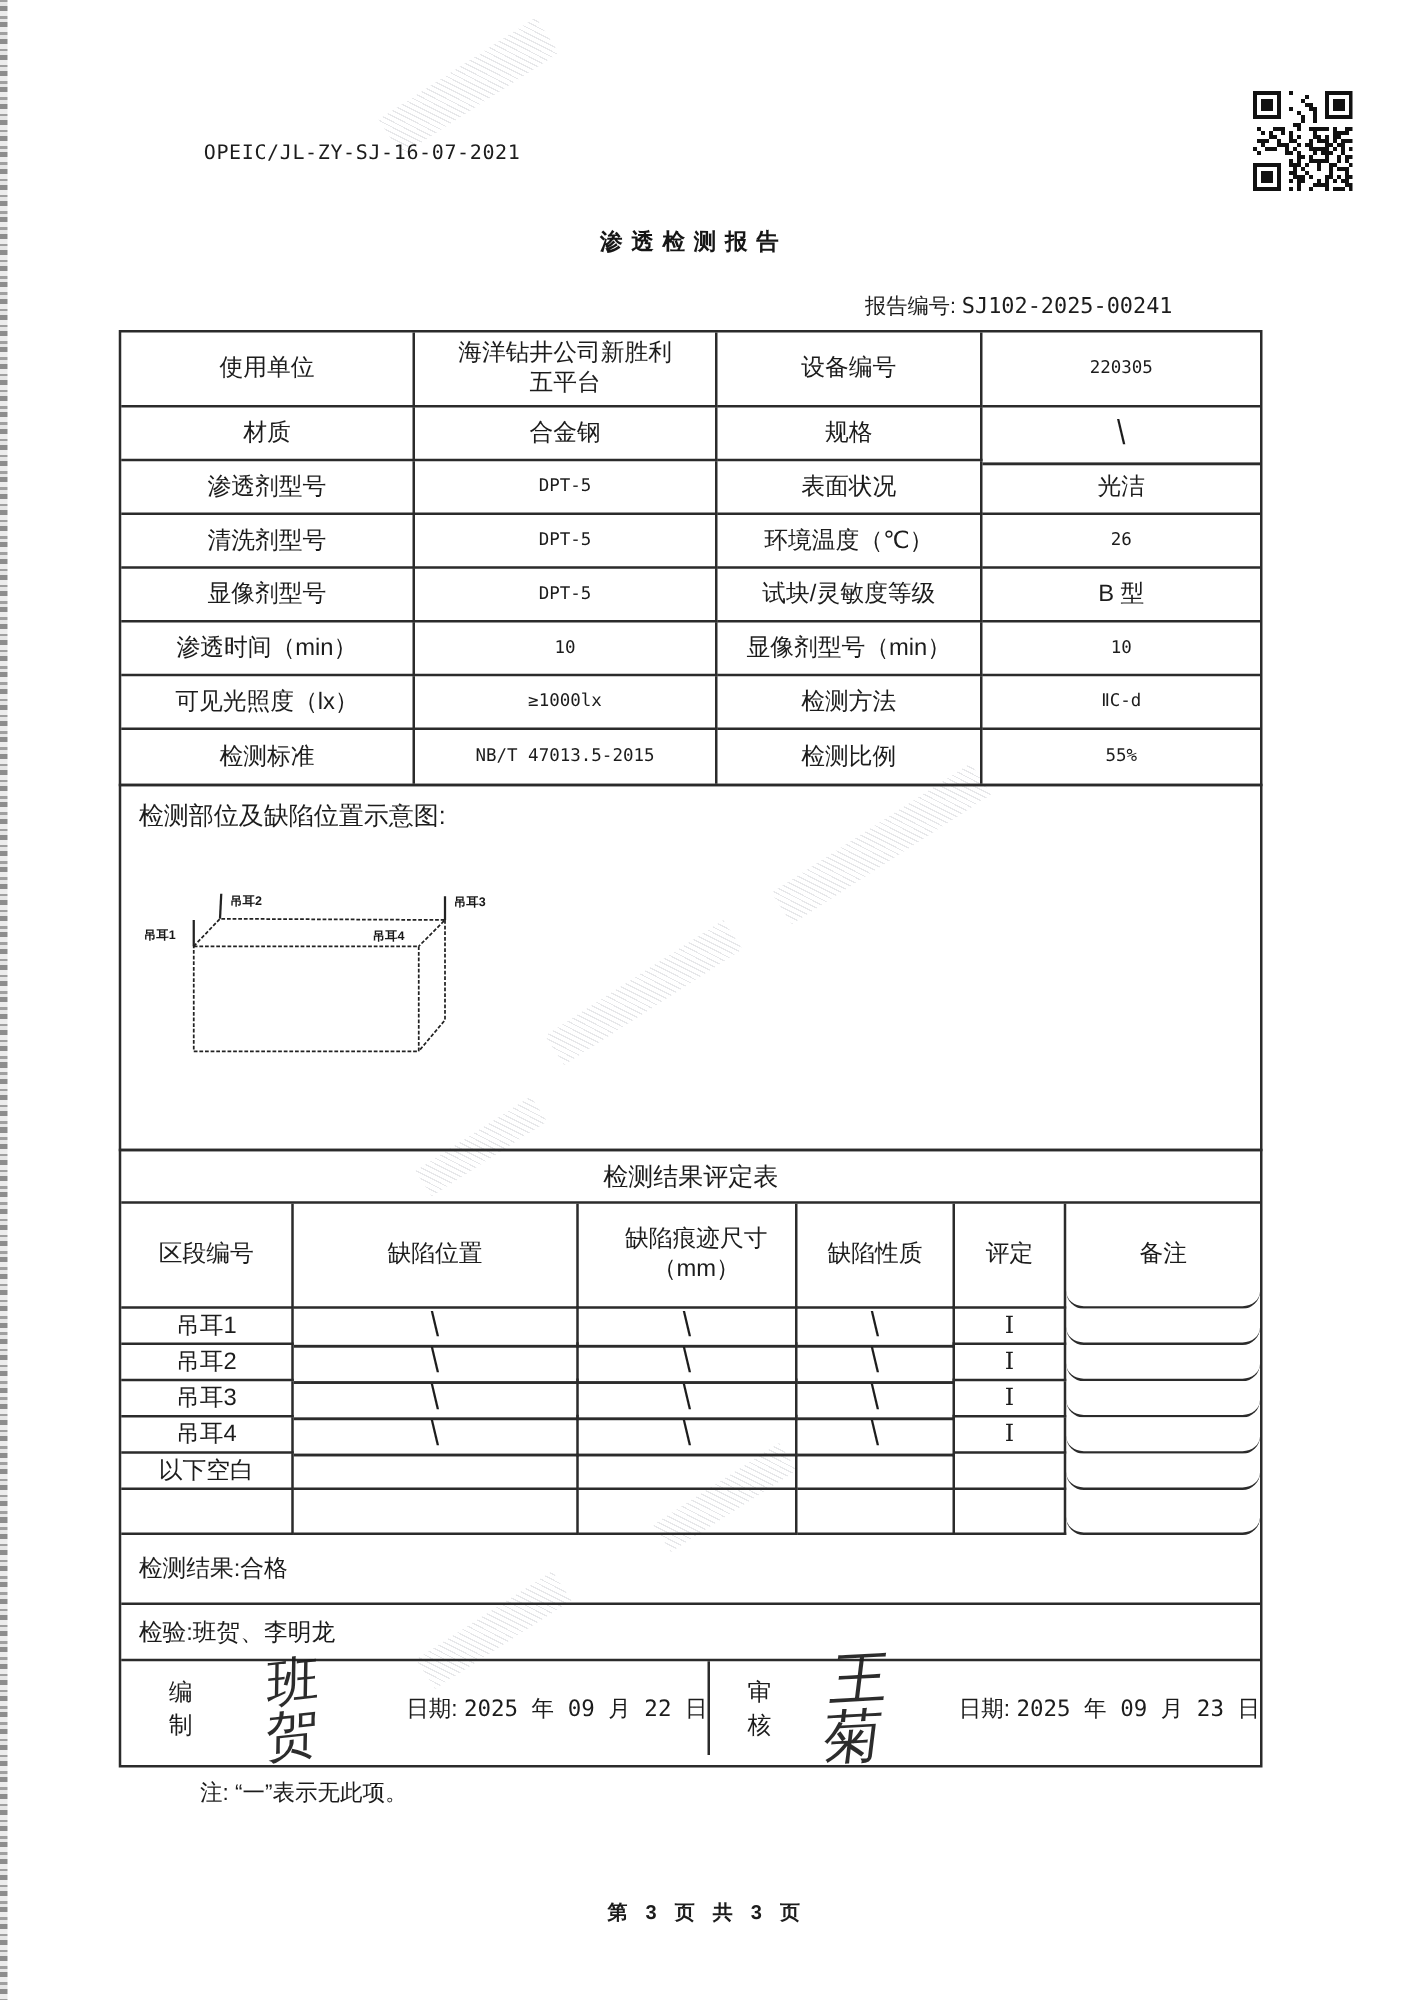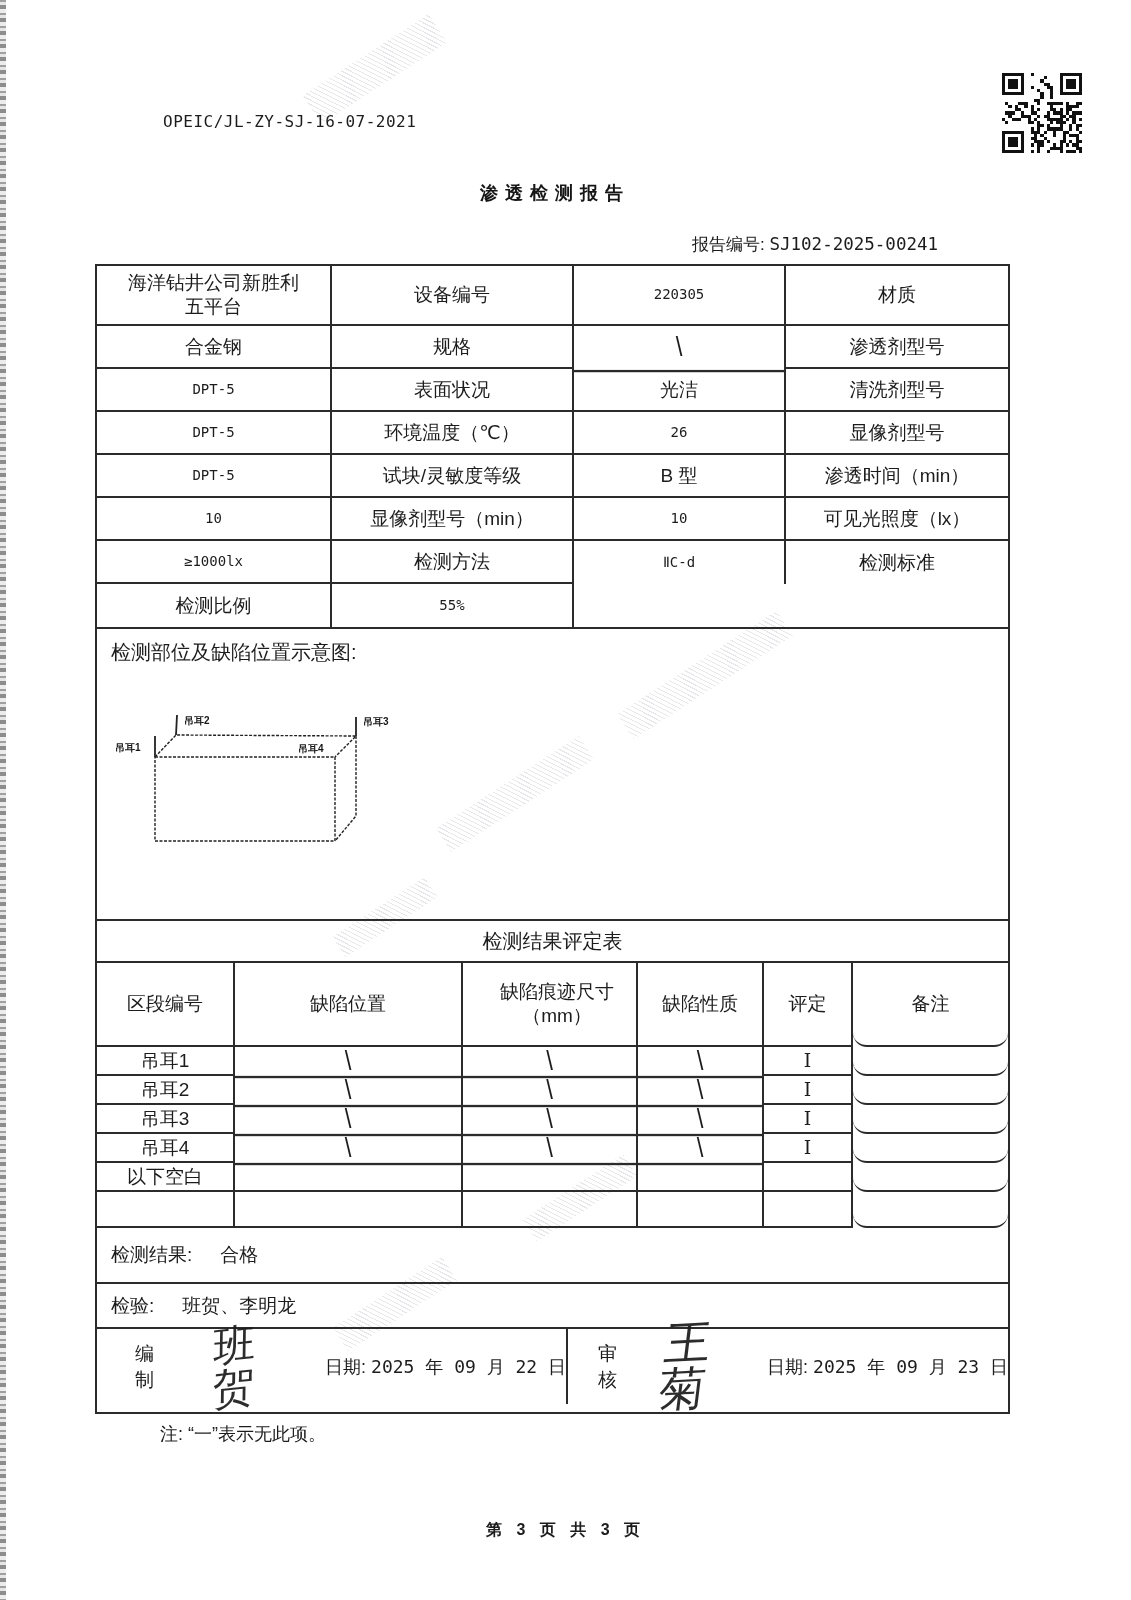--- a/index.html
+++ b/index.html
@@ -73,21 +73,21 @@
   .rt-grid{
     display:grid;grid-template-columns:138px 228px 175px 126px 89px 1fr;
     grid-template-rows:84px 29px 29px 29px 29px 29px 36px;
   }
   .rt-grid .cell:nth-child(6n){border-right:none;border-radius:14px;}
   .pre{white-space:pre-line;padding-left:25px;}
   .diag{font-size:24px;font-weight:400;transform:scaleY(1.15);}
   .rating{font-family:"DejaVu Serif","Liberation Serif",serif;font-size:19px;}
   .line-row{
     border-bottom:2px solid #2b2b2b;display:flex;align-items:center;
-    padding-left:14px;box-sizing:border-box;gap:28px;
+    padding-left:14px;box-sizing:border-box;
   }
   .row-result{height:56px;}
   .row-inspector{height:45px;}
   .sign-row{height:75px;display:flex;}
   .sign-half{display:flex;align-items:center;box-sizing:border-box;}
   .sign-left{width:471px;border-right:2px solid #2b2b2b;}
   .sign-right{flex:1;}
   .sign-label{margin-left:38px;font-size:19px;}
   .sig{
     font-size:42px;line-height:1;margin-left:44px;margin-top:-4px;color:#1b1b1b;
@@ -303,20 +303,21 @@
   </svg>
 </div>
 
 <div class="page-title">渗透检测报告</div>
 
 <div class="report-line">
   <span>报告编号: </span><span class="mono">SJ102-2025-00241</span>
 </div>
 
 <div class="info-table">
+  <div class="cell">使用单位</div>
   <div class="cell" style="padding:0 26px;">海洋钻井公司新胜利五平台</div>
   <div class="cell">设备编号</div>
   <div class="cell val">220305</div>
 
   <div class="cell">材质</div>
   <div class="cell">合金钢</div>
   <div class="cell">规格</div>
   <div class="cell diag">\</div>
 
   <div class="cell">渗透剂型号</div>
@@ -338,20 +339,21 @@
   <div class="cell val">10</div>
   <div class="cell">显像剂型号（min）</div>
   <div class="cell val">10</div>
 
   <div class="cell">可见光照度（lx）</div>
   <div class="cell val">≥1000lx</div>
   <div class="cell">检测方法</div>
   <div class="cell val">ⅡC-d</div>
 
   <div class="cell">检测标准</div>
+  <div class="cell val">NB/T 47013.5-2015</div>
   <div class="cell">检测比例</div>
   <div class="cell val">55%</div>
 </div>
 
 <div class="sketch-box">
   <div class="sketch-label">检测部位及缺陷位置示意图:</div>
   <svg class="sketch-svg" width="360" height="175" viewBox="0 0 360 175">
     <g fill="none" stroke="#222" stroke-width="1.4">
 
       <path d="M42 66 L222 66 L222 150 L42 150 Z" stroke-dasharray="3 1.5"></path>

